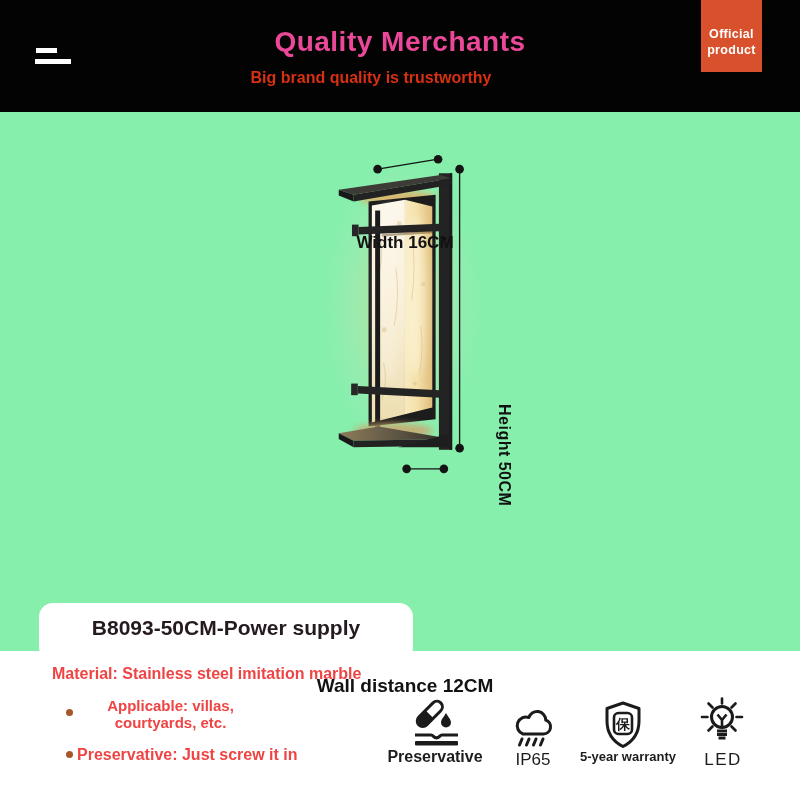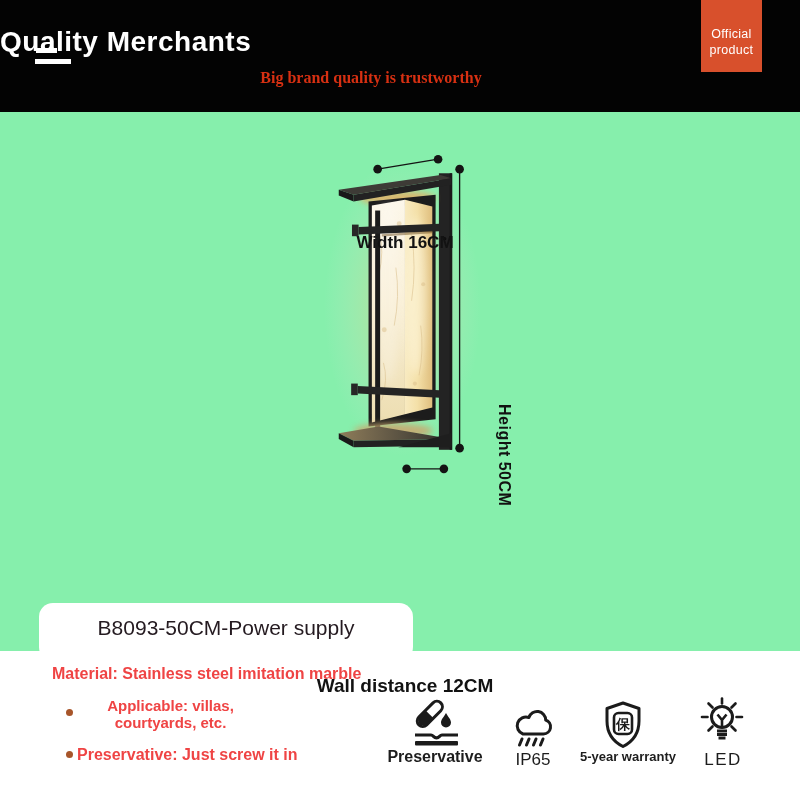--- a/index.html
+++ b/index.html
@@ -4,40 +4,40 @@
 <style>
   html,body{margin:0;padding:0;background:#888;}
   .page{position:relative;width:800px;height:800px;background:#ffffff;overflow:hidden;
         font-family:"Liberation Sans","DejaVu Sans",sans-serif;margin:0 auto;}
 
   
   .header{position:absolute;left:0;top:0;width:800px;height:112px;background:#030303;}
   .menu-icon{position:absolute;left:35px;top:48px;width:40px;height:18px;cursor:pointer;}
   .menu-icon .bar1{position:absolute;left:1px;top:0;width:21px;height:5px;background:#ffffff;}
   .menu-icon .bar2{position:absolute;left:0;top:11px;width:36px;height:5px;background:#ffffff;}
-  .hdr-title{position:absolute;left:0;top:26px;width:800px;
-             color:#ffffff;font-size:28px;font-weight:bold;letter-spacing:.5px;}
+  .hdr-title{position:absolute;left:0;top:26px;width:800px;text-align:center;
+             color:#ec4899;font-size:28px;font-weight:bold;letter-spacing:.5px;}
   .hdr-sub{position:absolute;left:0;top:69px;width:742px;text-align:center;
-           color:#d73012;font-size:16px;font-weight:bold;font-family:Liberation Serif, serif;}
+           color:#d73012;font-size:16px;font-weight:bold;}
   .badge{position:absolute;left:701px;top:0;width:61px;height:72px;background:#d8502c;
-         color:#ffffff;font-size:12.5px;font-weight:normal;text-align:center;
+         color:#ffffff;font-size:12.5px;font-weight:bold;text-align:center;
          line-height:16px;padding-top:26px;box-sizing:border-box;letter-spacing:.3px;}
 
   
   .stage{position:absolute;left:0;top:112px;width:800px;height:539px;background:#86efac;}
   .stage svg{position:absolute;left:0;top:0;}
   .dim{position:absolute;color:#121212;font-weight:bold;}
   .dim-width{left:280px;top:121px;width:250px;text-align:center;font-size:17px;}
   .dim-height{left:495px;top:292px;font-size:16px;writing-mode:vertical-rl;letter-spacing:.5px;}
   .dim-wall{left:280px;top:563px;width:250px;text-align:center;font-size:19px;}
 
   
   .card{position:absolute;left:39px;top:603px;width:374px;height:58px;background:#ffffff;
         border-radius:14px;}
-  .card-title{margin-top:13px;text-align:center;font-size:21px;font-weight:normal;color:#241a20;}
+  .card-title{margin-top:13px;text-align:center;font-size:21px;font-weight:bold;color:#241a20;}
 
   
   .detail{position:absolute;color:#ef4444;font-weight:bold;}
   .d-material{left:52px;top:665px;font-size:16px;}
   .d-applicable{left:78px;top:698px;width:185px;text-align:center;font-size:15px;line-height:16.5px;}
   .d-install{left:77px;top:746px;font-size:16px;}
   .bullet{position:absolute;width:7px;height:7px;border-radius:50%;background:#a7552a;}
   .b1{left:66px;top:709px;}
   .b2{left:66px;top:751px;}
 

